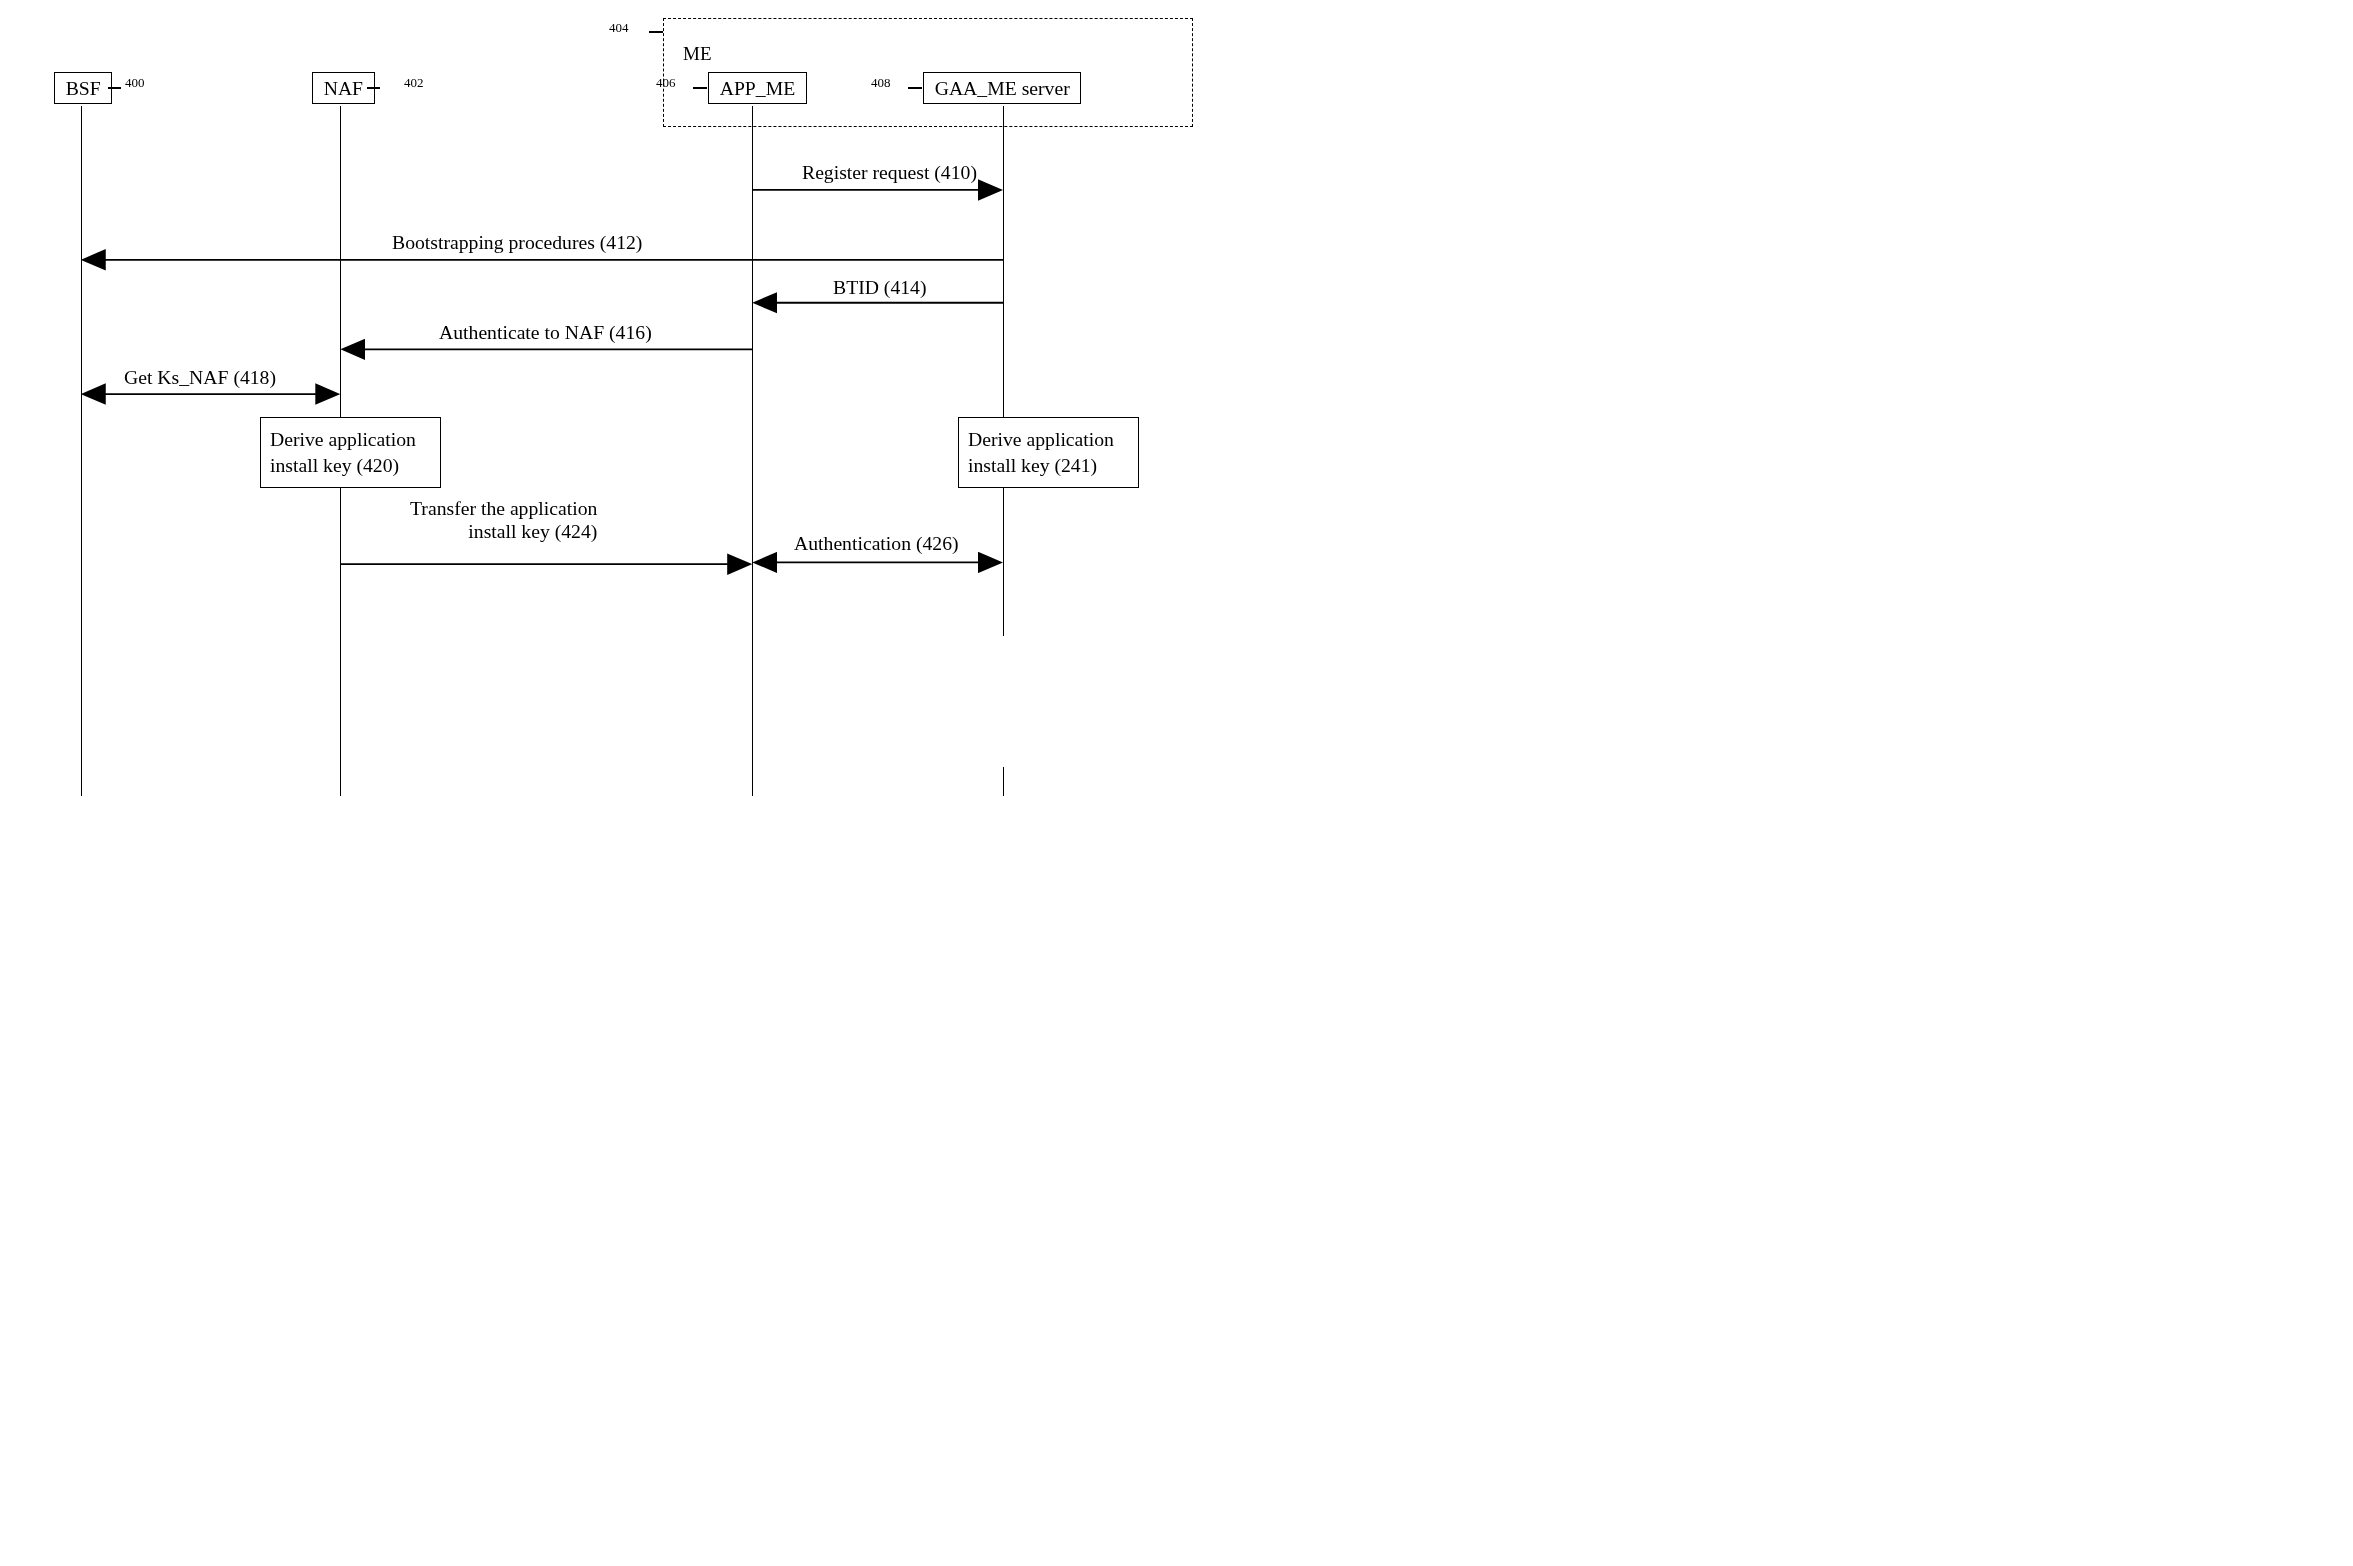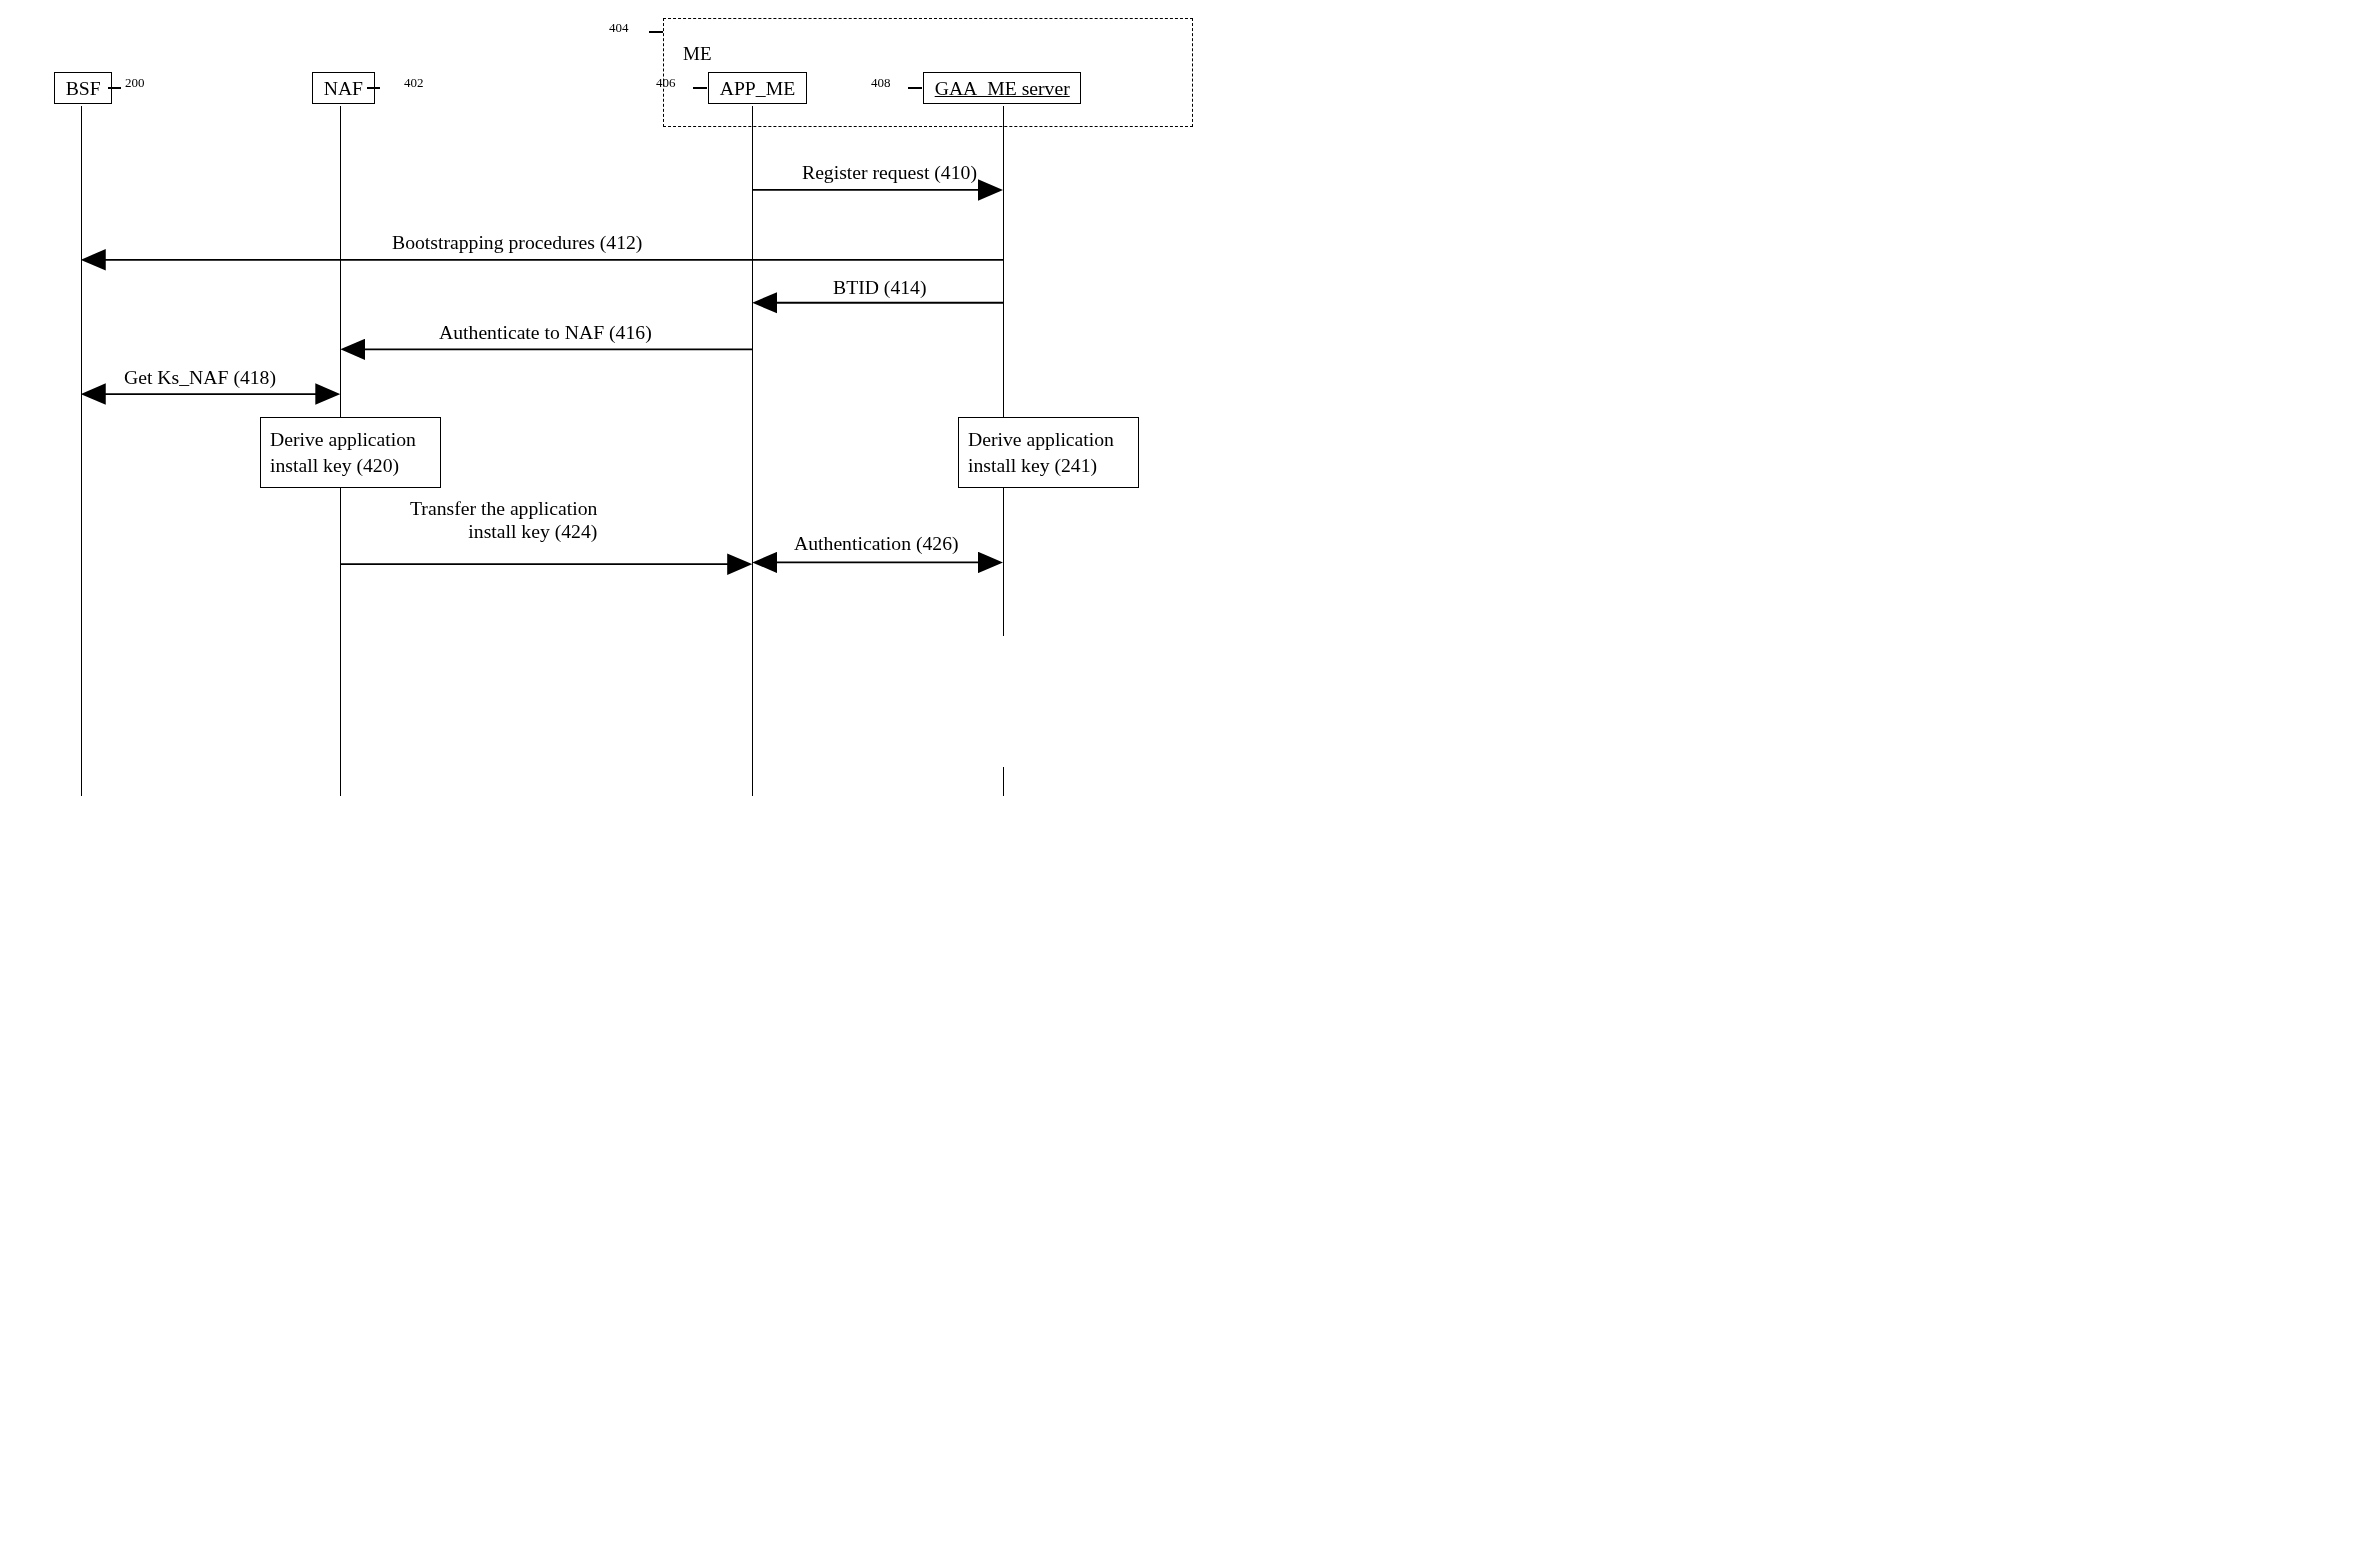--- a/index.html
+++ b/index.html
@@ -77,24 +77,24 @@
 
   <div class="me-box" style="left:645px; top:0px; width:528px; height:107px;"></div>
   <div class="me-label" style="left:665px; top:5.4px;">ME</div>
 
   <div class="actor-box" style="left:36px; top:54px;">BSF</div>
 
   <div class="actor-box" style="left:294px; top:54px;">NAF</div>
 
   <div class="actor-box" style="left:690px; top:54px;">APP_ME</div>
 
-  <div class="actor-box" style="left:905px; top:54px;text-decoration:underline;">GAA_ME server</div>
+  <div class="actor-box" style="left:905px; top:54px;">GAA_ME server</div>
 
   <div class="ref-tick" style="left:90px; top:69px; width:12.5px;"></div>
-  <div class="ref-label" style="left:107px; top:57px;">200</div>
+  <div class="ref-label" style="left:107px; top:57px;">400</div>
 
   <div class="ref-tick" style="left:349px; top:69px; width:12.5px;"></div>
   <div class="ref-label" style="left:386px; top:57px;">402</div>
 
   <div class="ref-tick" style="left:631px; top:13.4px; width:14.3px;"></div>
   <div class="ref-label" style="left:591px; top:1.8px;">404</div>
 
   <div class="ref-tick" style="left:675px; top:69px; width:14.3px;"></div>
   <div class="ref-label" style="left:638px; top:57px;">406</div>
 

